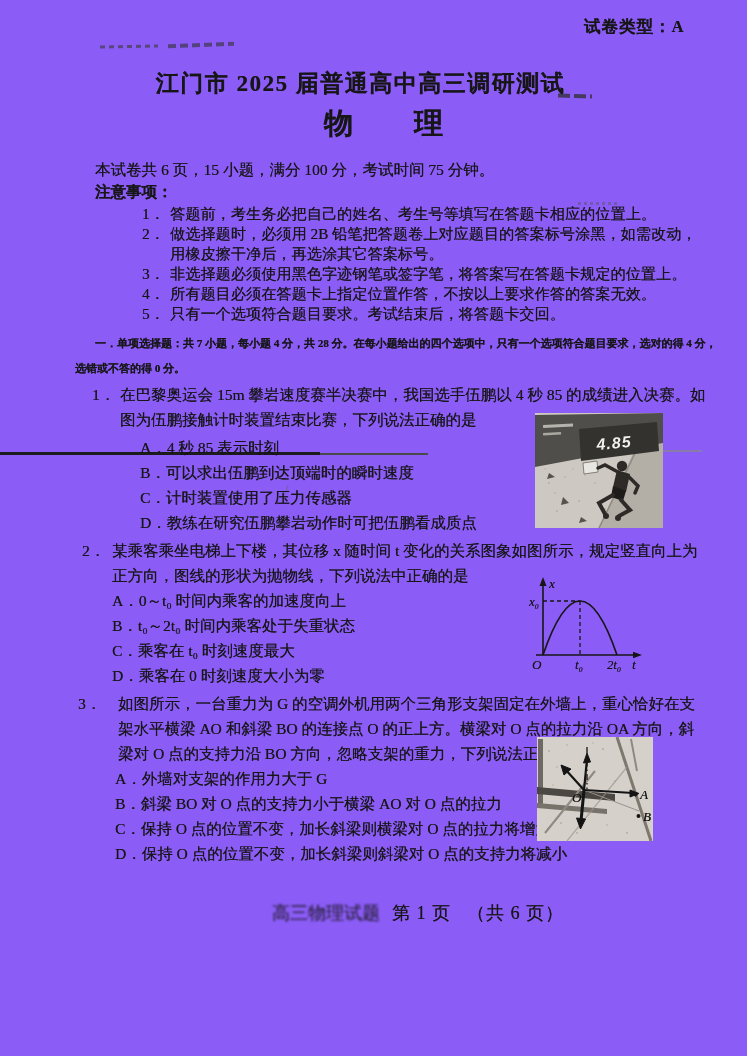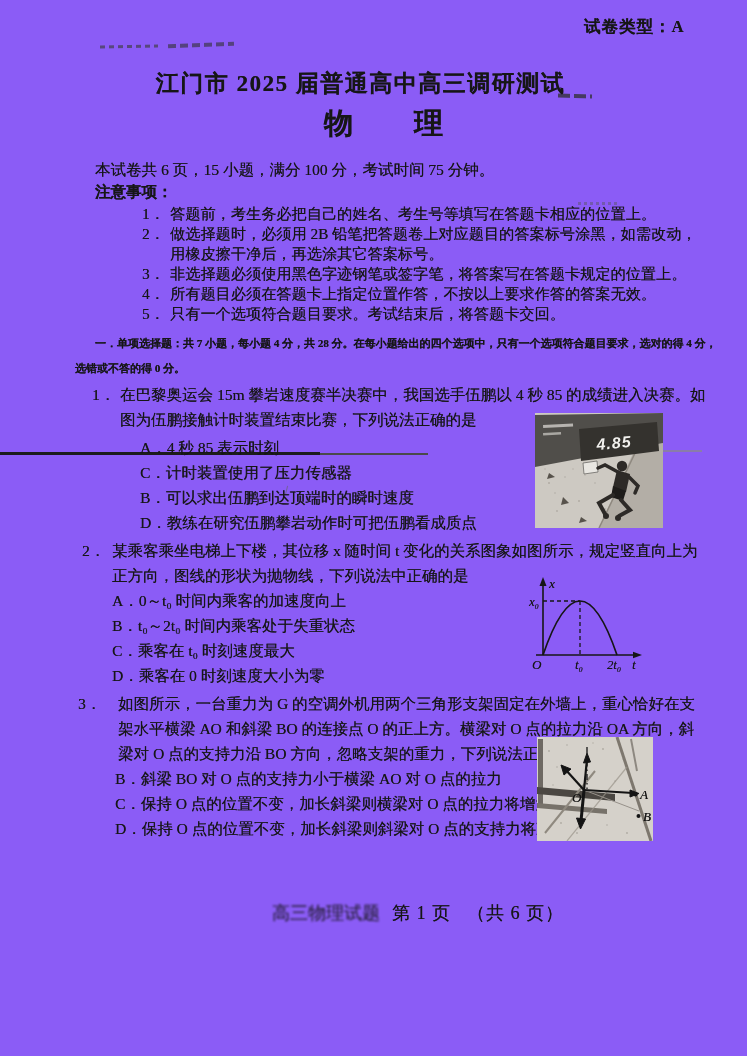--- a/index.html
+++ b/index.html
@@ -115,22 +115,22 @@
     </div>
   </div>
 
   <div class="abs section-heading">一．单项选择题：共 7 小题，每小题 4 分，共 28 分。在每小题给出的四个选项中，只有一个选项符合题目要求，选对的得 4 分，选错或不答的得 0 分。</div>
 
   <div class="abs question q1">
     <span class="qnum">1．</span>
     <div class="stem">在巴黎奥运会 15m 攀岩速度赛半决赛中，我国选手伍鹏以 4 秒 85 的成绩进入决赛。如图为伍鹏接触计时装置结束比赛，下列说法正确的是</div>
     <div class="opts">
       <div class="opt">A．4 秒 85 表示时刻</div>
+      <div class="opt">B．可以求出伍鹏到达顶端时的瞬时速度</div>
       <div class="opt">C．计时装置使用了压力传感器</div>
-      <div class="opt">B．可以求出伍鹏到达顶端时的瞬时速度</div>
       <div class="opt">D．教练在研究伍鹏攀岩动作时可把伍鹏看成质点</div>
     </div>
   </div>
 
   <div class="fig fig1">
     <svg width="128" height="115" viewBox="0 0 128 115">
       <rect x="0" y="0" width="128" height="115" fill="#cdc9c2"></rect>
       <g fill="#7c766d" opacity="0.35">
         <circle cx="14" cy="70" r="1"></circle>
           <circle cx="30" cy="64" r="0.8"></circle>
@@ -202,20 +202,21 @@
       <text x="4" y="93" font-size="13" font-style="italic" fill="#161616">O</text>
       <text x="47" y="93" font-size="12.5" font-style="italic" fill="#161616">t₀</text>
       <text x="79" y="93" font-size="12.5" font-style="italic" fill="#161616">2t₀</text>
     </svg>
   </div>
 
   <div class="abs question q3">
     <span class="qnum">3．</span>
     <div class="stem">如图所示，一台重力为 G 的空调外机用两个三角形支架固定在外墙上，重心恰好在支架水平横梁 AO 和斜梁 BO 的连接点 O 的正上方。横梁对 O 点的拉力沿 OA 方向，斜梁对 O 点的支持力沿 BO 方向，忽略支架的重力，下列说法正确的是</div>
     <div class="opts">
+      <div class="opt">A．外墙对支架的作用力大于 G</div>
       <div class="opt">B．斜梁 BO 对 O 点的支持力小于横梁 AO 对 O 点的拉力</div>
       <div class="opt">C．保持 O 点的位置不变，加长斜梁则横梁对 O 点的拉力将增大</div>
       <div class="opt">D．保持 O 点的位置不变，加长斜梁则斜梁对 O 点的支持力将减小</div>
     </div>
   </div>
 
   <div class="fig fig3">
     <svg width="116" height="104" viewBox="0 0 116 104" font-family="Liberation Serif, DejaVu Serif, serif">
       <rect x="0" y="0" width="116" height="104" fill="#d5d1ca"></rect>
       <g fill="#8a847b" opacity="0.5">

